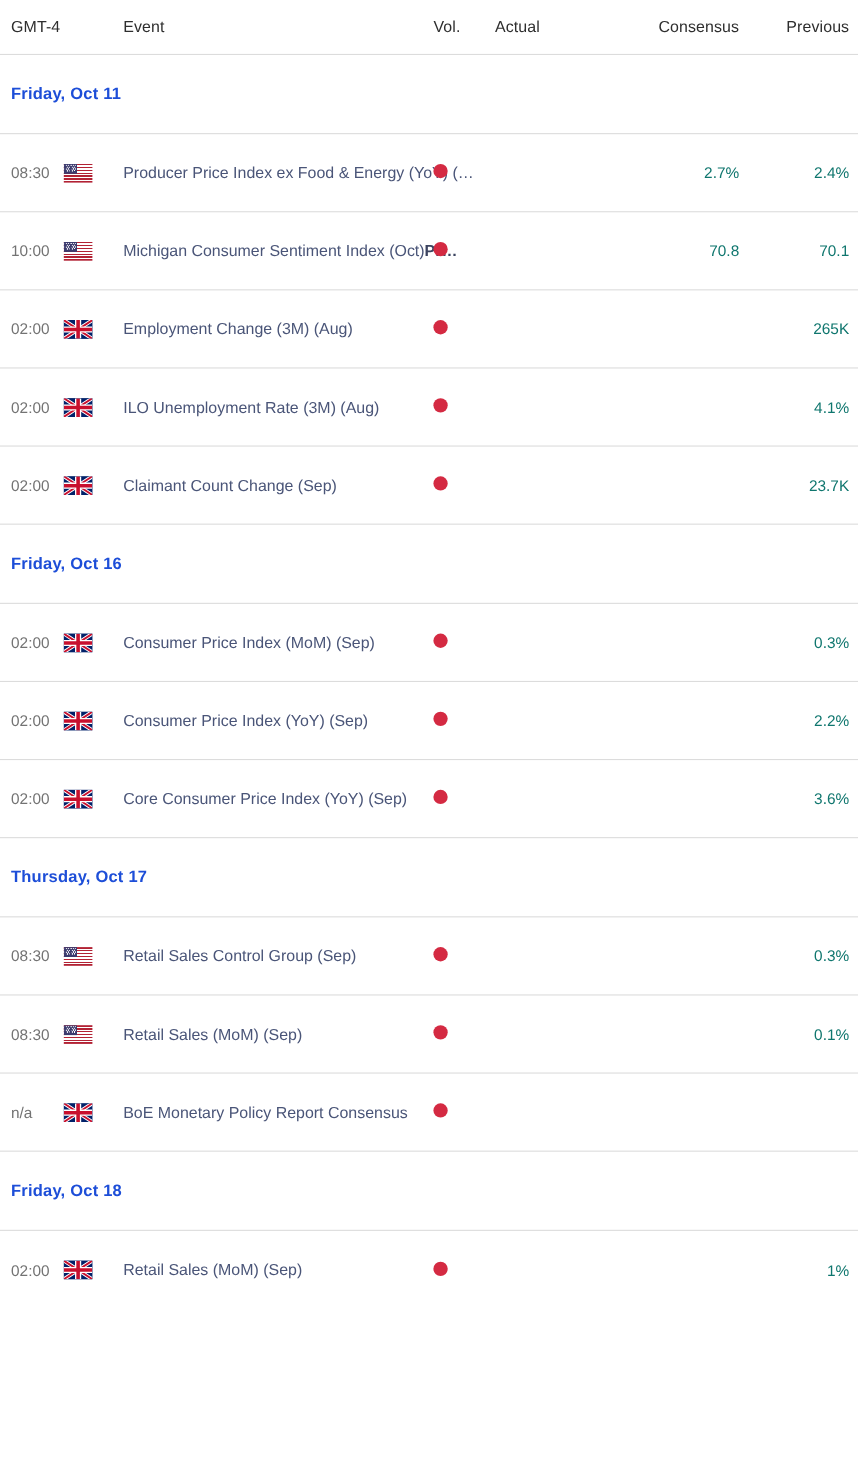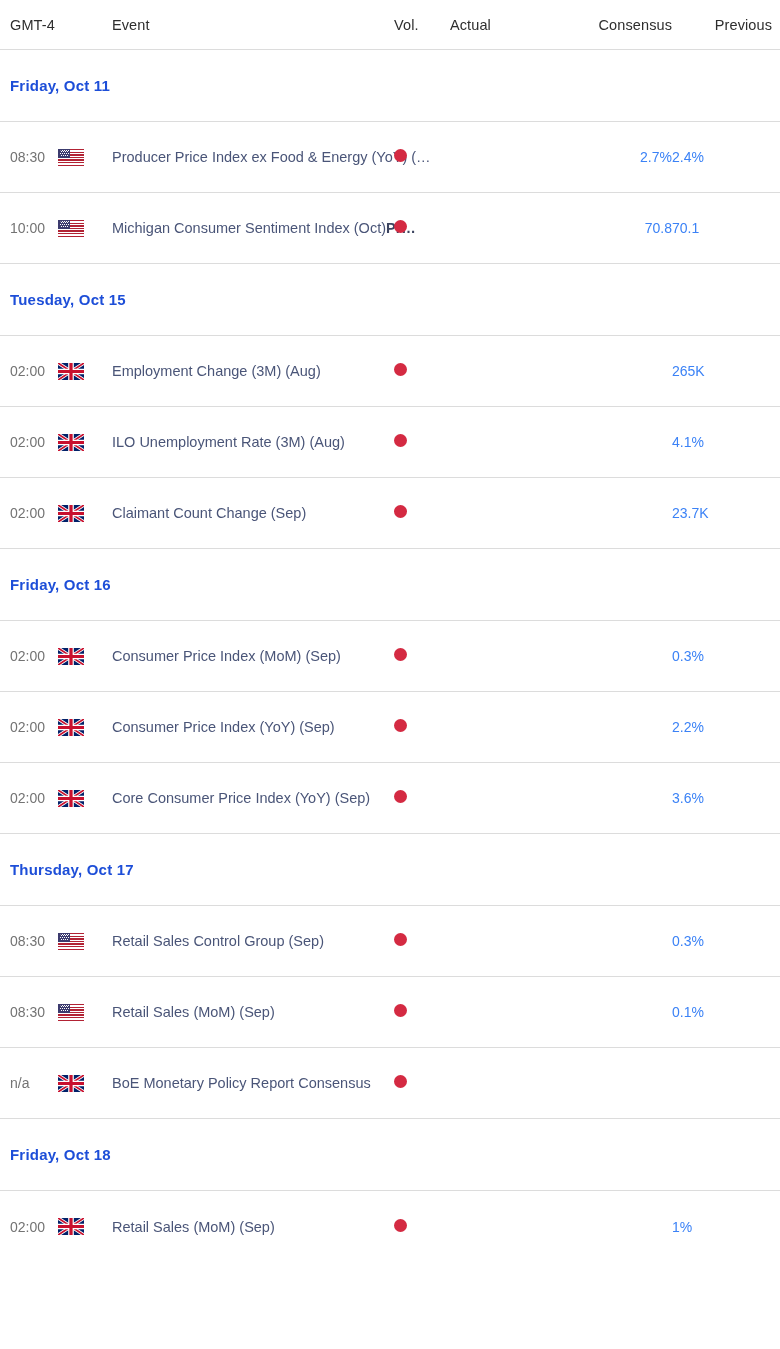--- a/index.html
+++ b/index.html
@@ -30,21 +30,21 @@
     color: #2e2e2e;
     letter-spacing: 0.1px;
   }
 
   .col-time   { width: 58px;  padding-left: 10px; flex: 0 0 58px; }
   .col-flag   { width: 54px;  flex: 0 0 54px; }
   .col-event  { flex: 1 1 auto; min-width: 0; padding-right: 6px; }
   .col-vol    { width: 56px;  flex: 0 0 56px; }
   .col-actual { width: 104px; flex: 0 0 104px; }
   .col-cons   { width: 118px; flex: 0 0 118px; text-align: right; }
-  .col-prev   { width: 108px; flex: 0 0 108px; text-align: left; padding-right: 8px; }
+  .col-prev   { width: 108px; flex: 0 0 108px; text-align: right; padding-right: 8px; }
 
   .cal-header .col-cons,
   .cal-header .col-prev { text-align: right; }
 
   
   .date-row {
     height: 72px;
     display: flex;
     align-items: center;
     padding-left: 10px;
@@ -84,21 +84,21 @@
   .vol-dot {
     display: inline-block;
     width: 13px;
     height: 13px;
     border-radius: 50%;
     background: #d42a42;
   }
 
   .value {
     font-size: 14px;
-    color: #3b82f6;
+    color: #0f766e;
     white-space: nowrap;
   }
 
   
   .flag {
     display: inline-block;
     width: 26px;
     height: 17px;
     position: relative;
     overflow: hidden;
@@ -189,23 +189,20 @@
         <div class="col-time"><span class="time">10:00</span></div>
         <div class="col-flag flagwrap">
           <span class="flag flag-us"></span>
         </div>
         <div class="col-event"><span class="event-name"><span>Michigan Consumer Sentiment Index (Oct)</span><span class="bold">Pr…</span></span></div>
         <div class="col-vol"><span class="vol-dot"></span></div>
         <div class="col-actual"><span class="value"></span></div>
         <div class="col-cons"><span class="value">70.8</span></div>
         <div class="col-prev"><span class="value">70.1</span></div>
       </div>
-      <div class="date-row">
-        <span>Tuesday, Oct 15</span>
-      </div>
       <div class="event-row">
         <div class="col-time"><span class="time">02:00</span></div>
         <div class="col-flag flagwrap">
           <span class="flag flag-gb">
             <svg viewBox="0 0 60 40" preserveAspectRatio="none">
               <rect width="60" height="40" fill="#012169"></rect>
               <path d="M0,0 L60,40 M60,0 L0,40" stroke="#ffffff" stroke-width="8"></path>
               <path d="M0,0 L60,40 M60,0 L0,40" stroke="#c8102e" stroke-width="4"></path>
               <path d="M30,0 L30,40 M0,20 L60,20" stroke="#ffffff" stroke-width="13"></path>
               <path d="M30,0 L30,40 M0,20 L60,20" stroke="#c8102e" stroke-width="7.5"></path>

